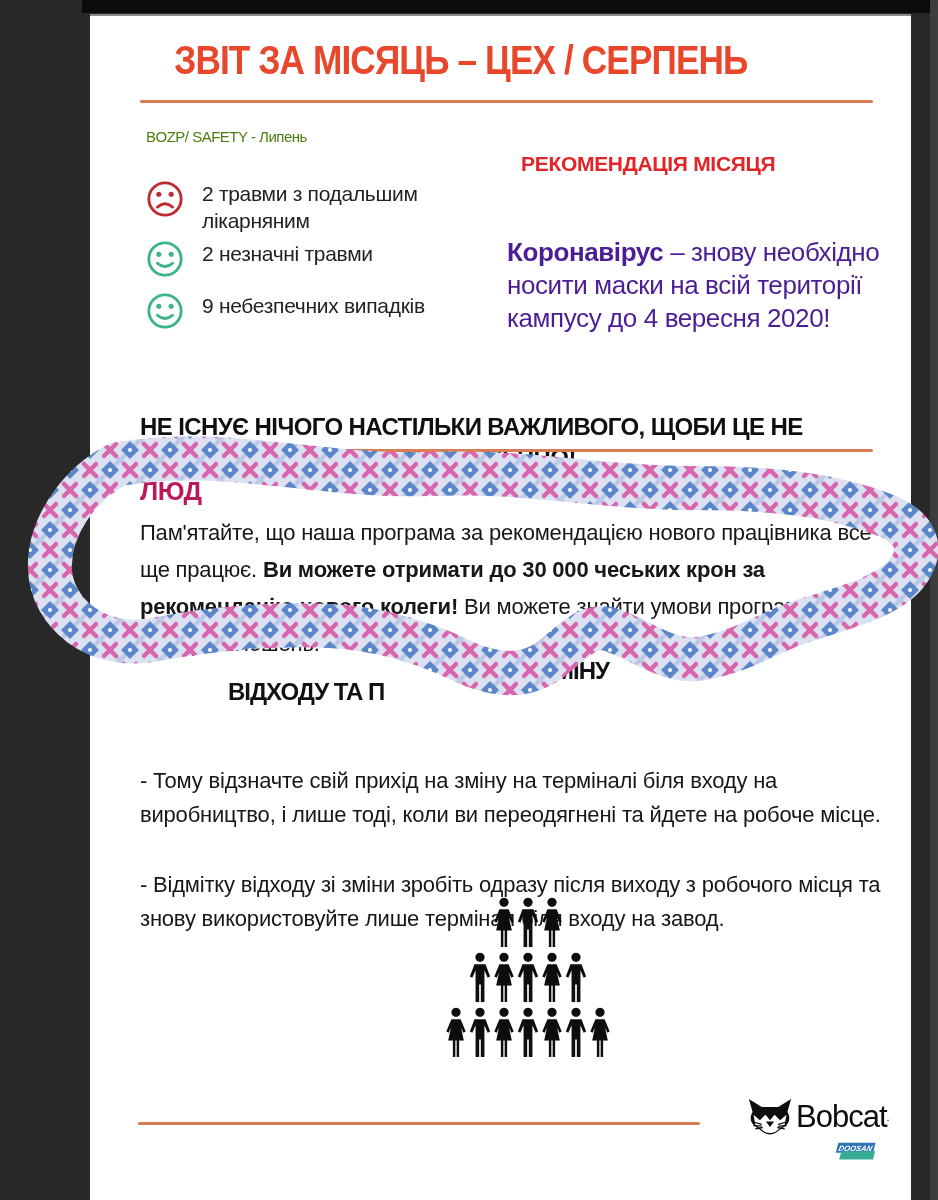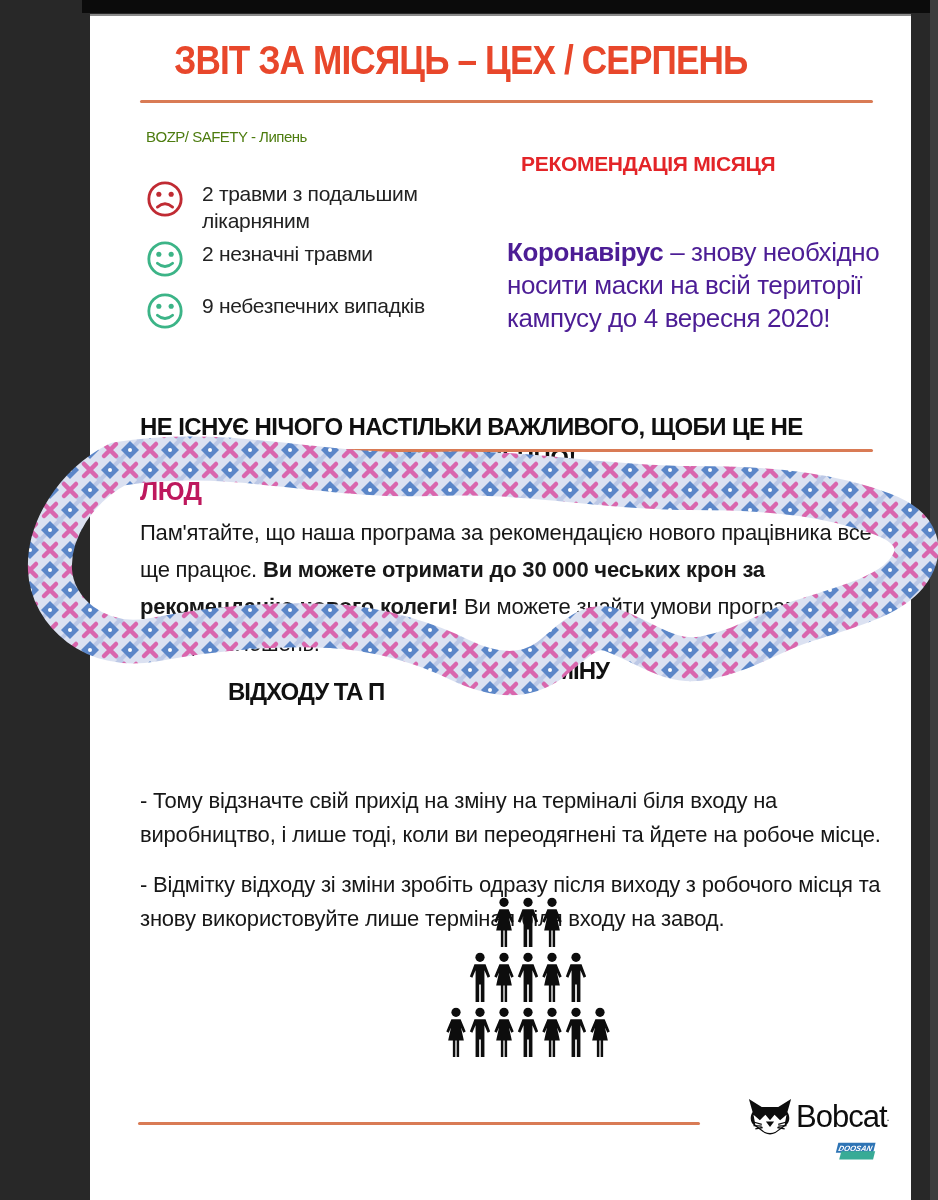--- a/index.html
+++ b/index.html
@@ -41,21 +41,21 @@
   }
   .korona{position:absolute;top:72px;left:4px;width:378px;font-size:26px;line-height:33px;letter-spacing:-.4px;color:#4c1d95;margin-top:36px;}
   .korona b{letter-spacing:-.4px;}
 
   .slogan{position:absolute;top:370px;left:50px;width:748px;font-size:24px;font-weight:bold;line-height:31px;letter-spacing:-.6px;color:#0f0f0f;margin-top:25px;}
   .lyud{position:absolute;top:460px;left:50px;font-size:26px;font-weight:bold;letter-spacing:-.5px;color:#be185d;}
   .referral{position:absolute;top:498px;left:50px;width:756px;font-size:22px;line-height:37px;letter-spacing:-.2px;color:#171717;}
   .frag{position:absolute;font-size:24px;font-weight:bold;letter-spacing:-1px;color:#111;top:641px;}
   .frag-left{left:138px;margin-top:21px;} .frag-right{left:464px;}
   .bullet{position:absolute;left:50px;width:768px;font-size:22px;line-height:34px;letter-spacing:-.2px;color:#171717;}
-  .b-1{top:674px;} .b-2{top:768px;} .b-3{top:852px;}
+  .b-1{top:674px;} .b-2{top:748px;} .b-3{top:852px;}
 
   .pyramid{position:absolute;top:880px;left:318px;width:240px;display:flex;flex-direction:column;align-items:center;}
   .pyr-row{display:flex;justify-content:center;margin-top:-1px;}
   .pyr-row svg.fig{width:24px;height:56px;margin:0 0;display:block;fill:#0d0d0d;}
 
   .brand{position:absolute;top:1082px;left:658px;width:240px;}
   .brand-row{display:flex;align-items:center;}
   .bobcat-head{width:44px;height:37px;}
   .bobcat-word{font-size:31px;font-weight:normal;letter-spacing:-1px;color:#0d0d0d;margin-left:4px;}
   .reg{font-size:11px;color:#0d0d0d;vertical-align:super;}

